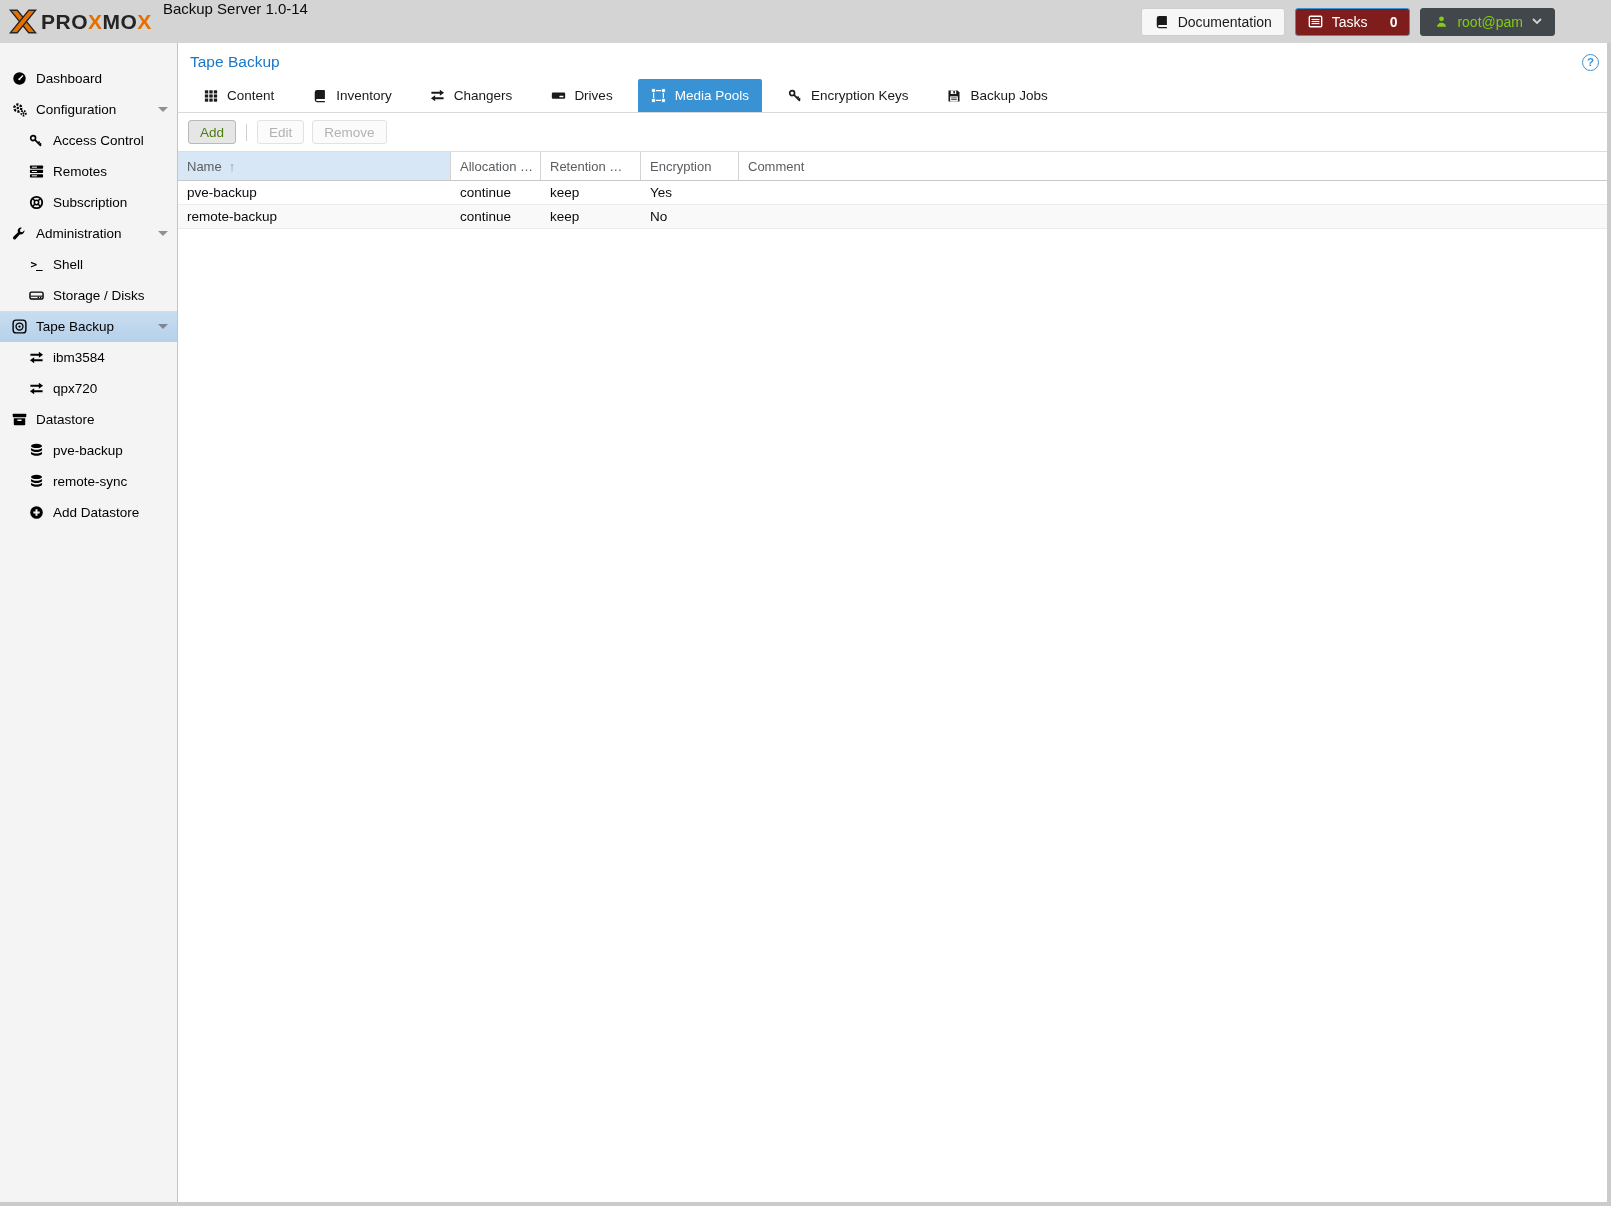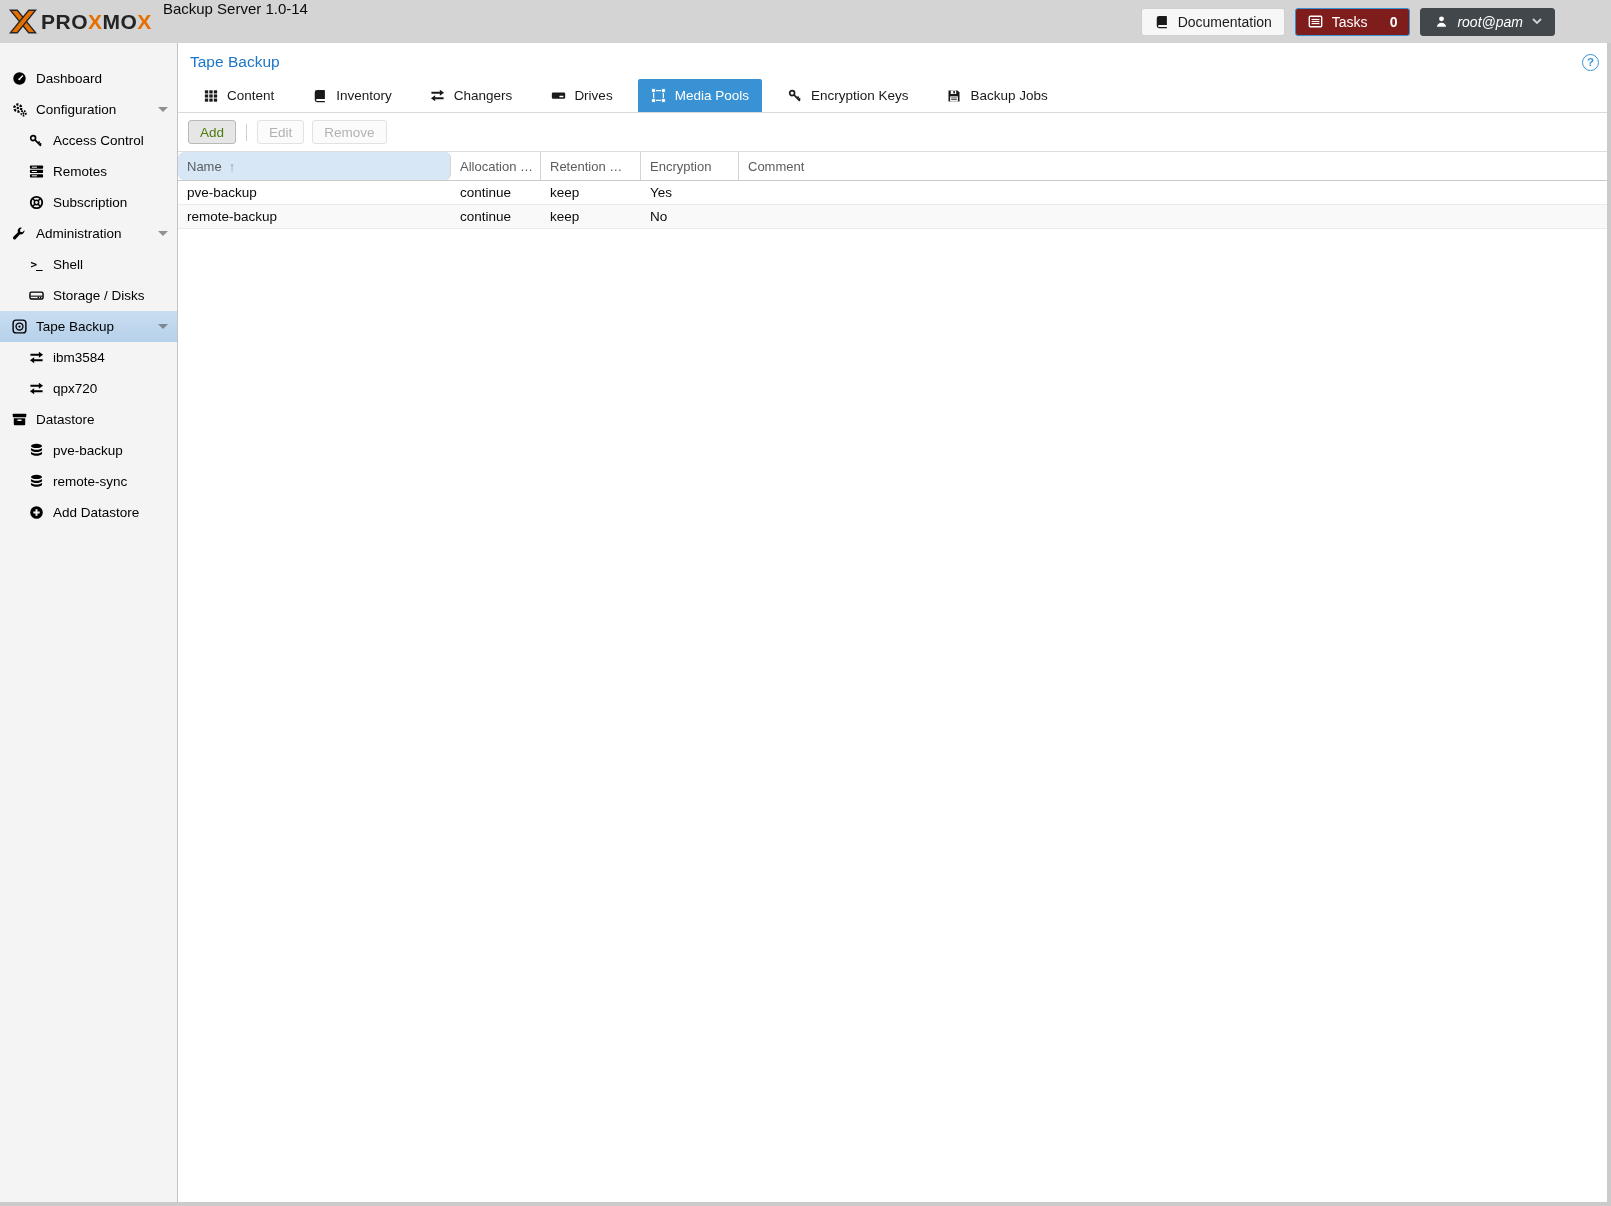--- a/index.html
+++ b/index.html
@@ -23,21 +23,21 @@
   .logo-text .orange { color:#E57000; }
   .version { font-size:15px; color:#0a0a0a; }
   .topbar-right { margin-left:auto; display:flex; align-items:center; gap:10px; padding-right:46px; }
   .tb-btn {
     height:28px; display:flex; align-items:center; gap:8px;
     padding:0 12px; border-radius:3px; font-size:14px; cursor:pointer;
     border:1px solid transparent;
   }
   .tb-btn.light { background:#f7f7f7; border-color:#cfcfcf; color:#1a1a1a; }
   .tb-btn.blue  { background:#7f1d1d; color:#fff; border-color:#3892d4; }
-  .tb-btn.dark  { background:#42474b; color:#ffffff; border-color:#42474b;font-style:italic; }
+  .tb-btn.dark  { background:#42474b; color:#84cc16; border-color:#42474b; }
   .tasks-count { margin-left:14px; font-weight:bold; }
 
   
   .workspace { display:flex; width:1607px; height:1159px; background:#fff; }
 
   
   .sidebar { width:178px; flex:none; background:#f4f4f4; border-right:1px solid #c3c3c3; padding-top:20px; }
   .nav-item {
     height:31px; display:flex; align-items:center; gap:9px;
     padding-left:11px; position:relative; cursor:pointer; color:#000;
@@ -77,21 +77,21 @@
   .btn.disabled { background:#fbfbfb; border-color:#e2e2e2; color:#b2b2b2; cursor:default; }
   .tbar-sep { width:1px; height:17px; background:#cfcfcf; margin:0 2px; }
 
   
   .grid-header { display:flex; height:29px; border-bottom:1px solid #c9c9c9; color:#5a5d60; font-size:13px; }
   .gcell { padding:0 9px; display:flex; align-items:center; overflow:hidden; white-space:nowrap; }
   .grid-header .gcell { border-right:1px solid #d4d4d4; cursor:pointer; }
   .grid-header .gcell.c-comment { border-right:none; }
   .grid-header .gcell.sorted { background:#d8e7f5; }
   .sort-arrow { margin-left:7px; color:#8d9094; font-size:13px; }
-  .c-name { width:273px;border-radius:6px; } .c-alloc { width:90px; } .c-ret { width:100px; }
+  .c-name { width:273px; } .c-alloc { width:90px; } .c-ret { width:100px; }
   .c-enc { width:98px; } .c-comment { flex:1; }
   .grow { display:flex; height:24px; align-items:center; border-bottom:1px solid #ebebeb; color:#0a0a0a; cursor:pointer; }
   .grow.stripe { background:#f9f9f9; }
 </style>
 </head>
 <body>
 
 <div class="topbar">
   <div class="logo">
     <span class="icon" style="width:30px;height:27px">

